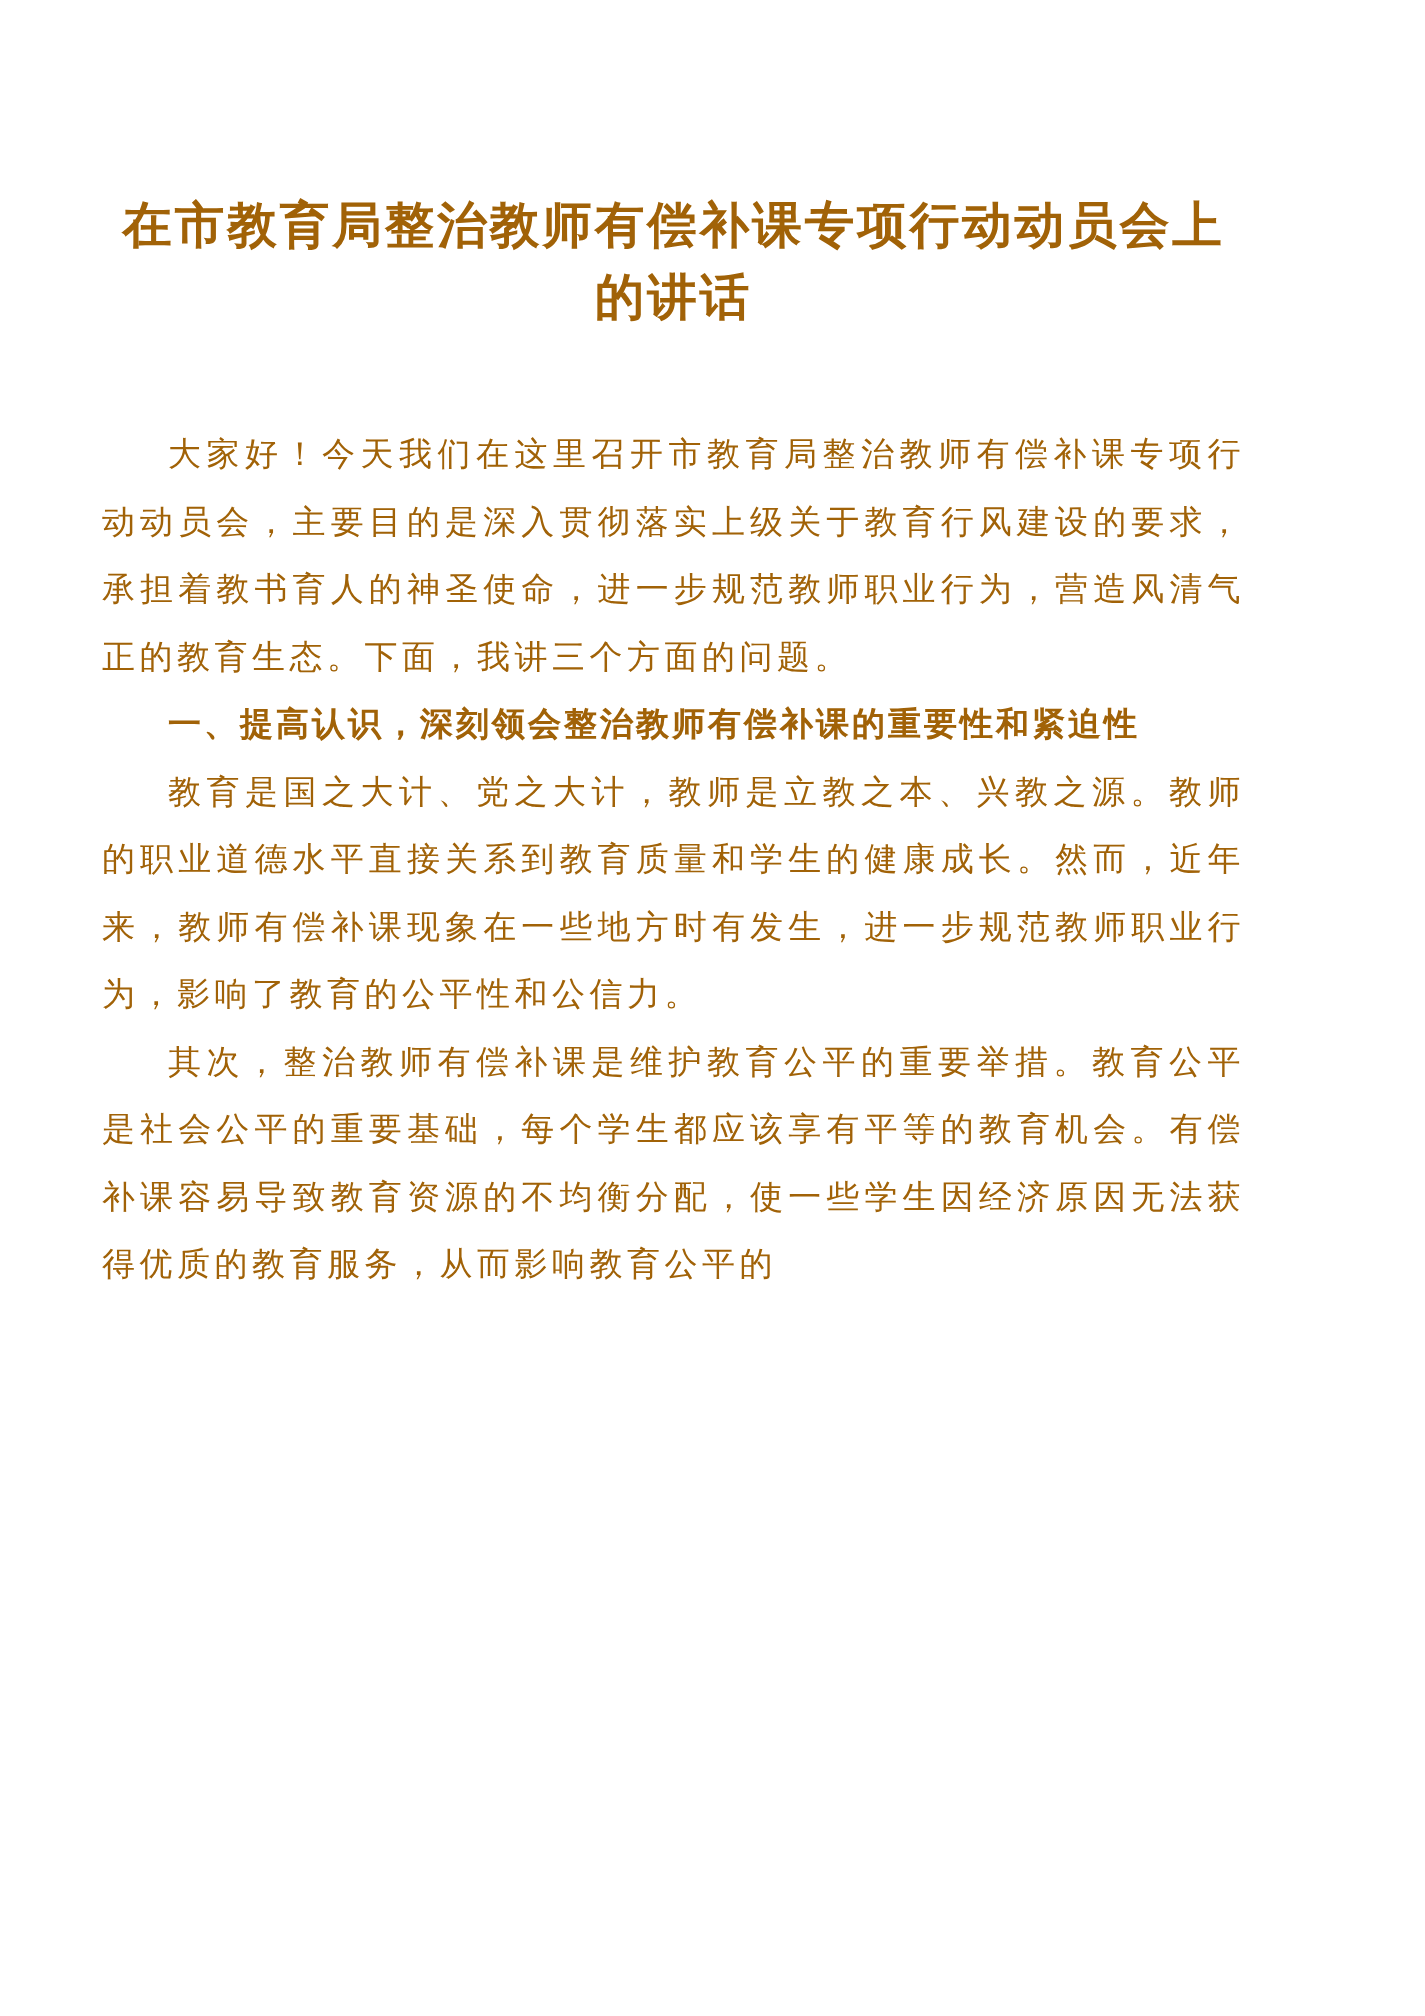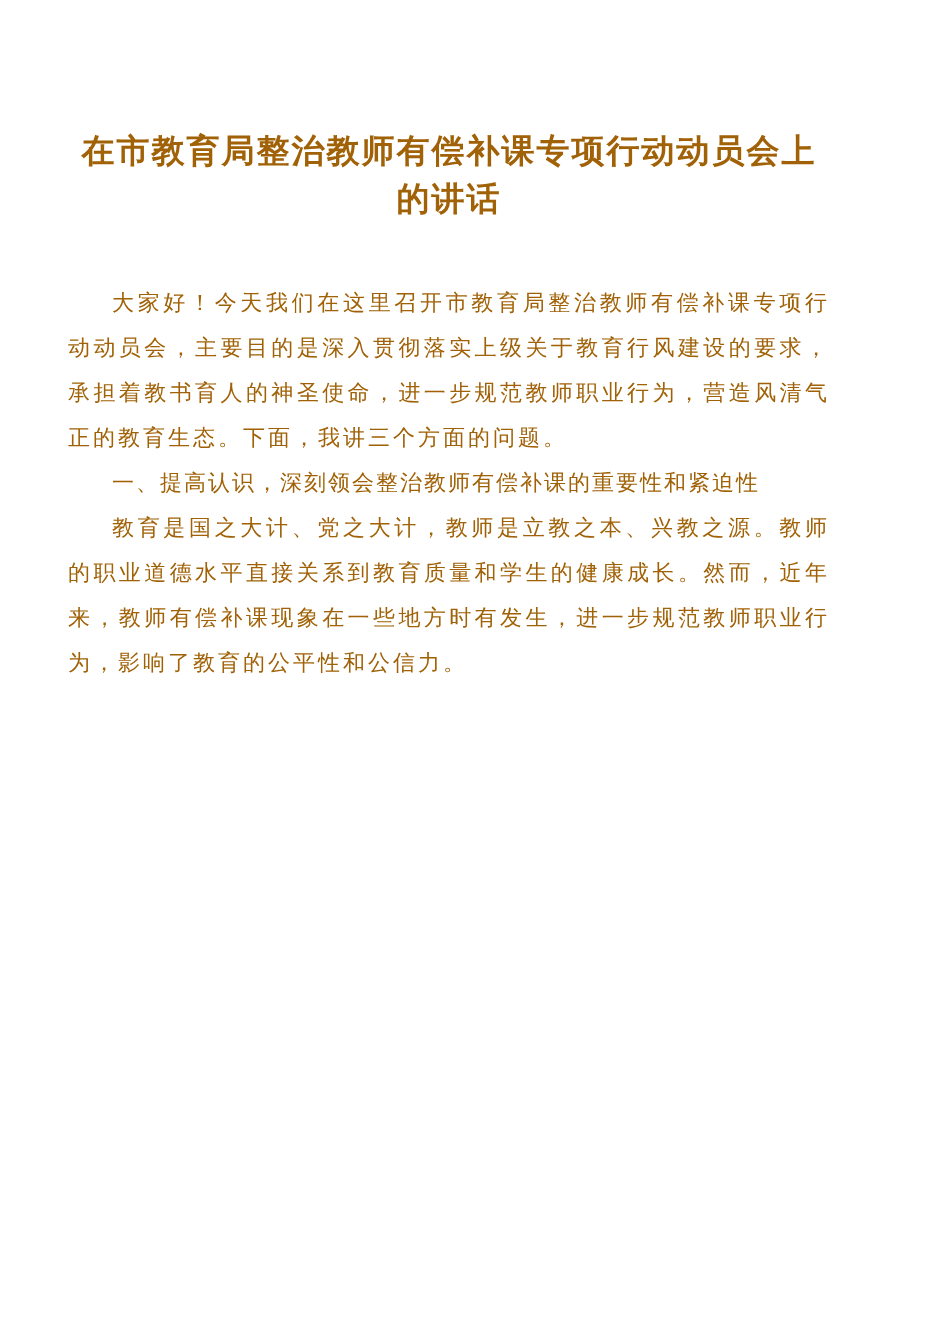--- a/index.html
+++ b/index.html
@@ -35,27 +35,28 @@
     font-size: 22px;
     line-height: 45px;
     letter-spacing: 3px;
     text-align: justify;
     text-justify: inter-ideograph;
     text-indent: 2em;
     word-break: break-all;
   }
   .para.heading {
     font-family: "Liberation Sans", "DejaVu Sans", sans-serif;
-    font-weight: normal;
+    font-weight: bold;
     letter-spacing: 2px;
   }
 </style>
 </head>
 <body>
 
 <div class="page">
   <h1 class="doc-title">在市教育局整治教师有偿补课专项行动动员会上的讲话</h1>
   <div class="doc-body">
       <p class="para body">大家好！今天我们在这里召开市教育局整治教师有偿补课专项行动动员会，主要目的是深入贯彻落实上级关于教育行风建设的要求，承担着教书育人的神圣使命，进一步规范教师职业行为，营造风清气正的教育生态。下面，我讲三个方面的问题。</p>
       <p class="para heading">一、提高认识，深刻领会整治教师有偿补课的重要性和紧迫性</p>
       <p class="para body">教育是国之大计、党之大计，教师是立教之本、兴教之源。教师的职业道德水平直接关系到教育质量和学生的健康成长。然而，近年来，教师有偿补课现象在一些地方时有发生，进一步规范教师职业行为，影响了教育的公平性和公信力。</p>
+      <p class="para body">其次，整治教师有偿补课是维护教育公平的重要举措。教育公平是社会公平的重要基础，每个学生都应该享有平等的教育机会。有偿补课容易导致教育资源的不均衡分配，使一些学生因经济原因无法获得优质的教育服务，从而影响教育公平的</p>
     </div>
 </div>
 
 </body></html>

